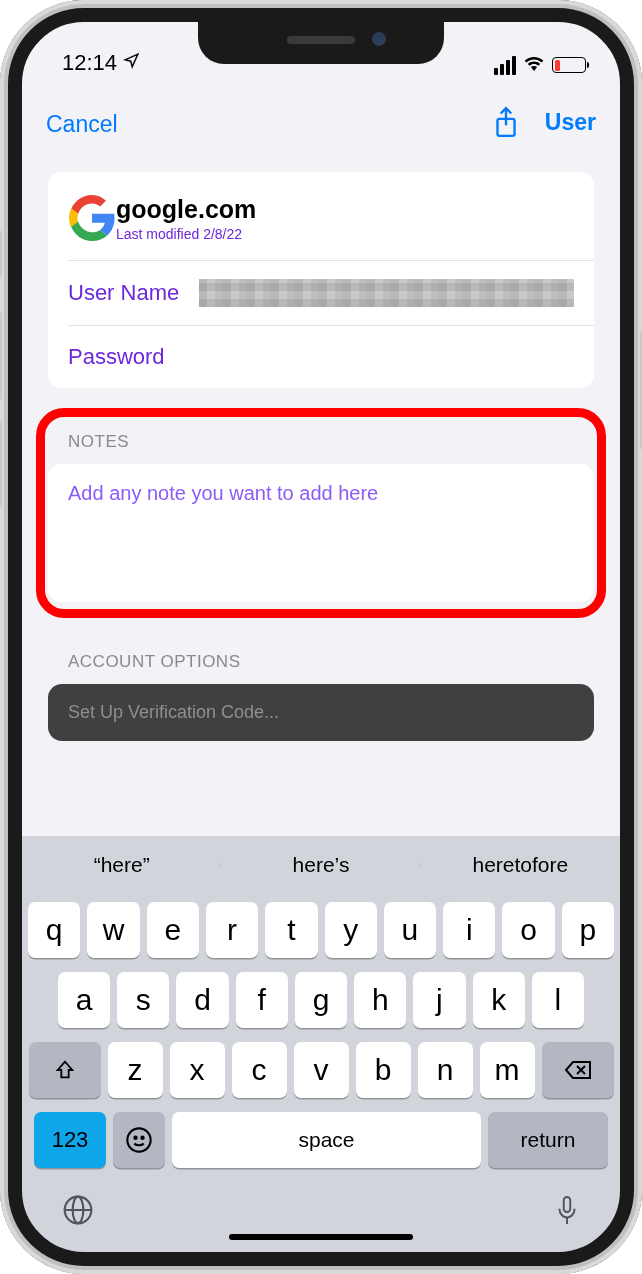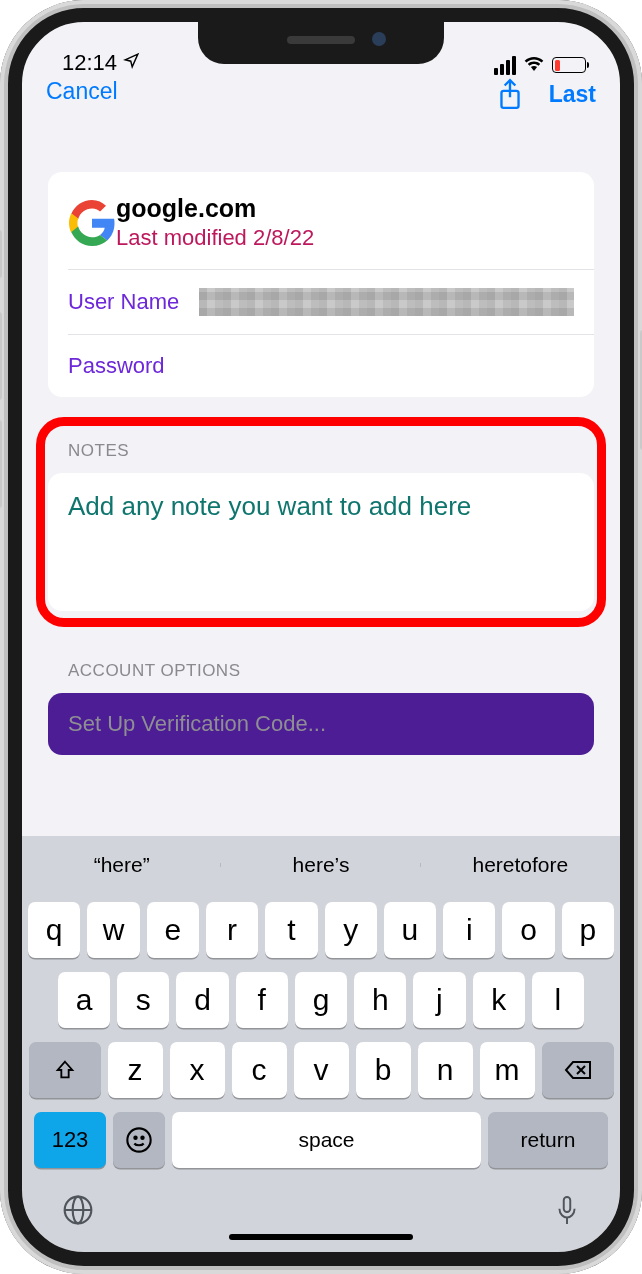--- a/index.html
+++ b/index.html
@@ -133,21 +133,21 @@
       left: 1.5px;
       top: 1.5px;
       bottom: 1.5px;
       width: 5px;
       background: #ff3b30;
       border-radius: 1.5px;
     }
     .nav-bar {
       height: 60px;
       display: flex;
-      align-items: flex-start;
+      align-items: flex-end;
       justify-content: space-between;
       padding: 0 24px;
       gap: 32px;
     }
     .nav-left {
       color: #007aff;
       font-size: 23px;
     }
     .nav-right {
       display: flex;
@@ -182,22 +182,22 @@
       position: relative;
       flex-shrink: 0;
     }
     .svc-title {
       font-size: 25px;
       font-weight: 700;
       color: #000;
       margin-bottom: 2px;
     }
     .svc-sub {
-      font-size: 22px;
-      color: #be185d;
+      font-size: 14px;
+      color: #6d28d9;
     }
     .divider {
       margin-left: 20px;
       height: 1px;
       background: #e3e3e7;
     }
     .field-row {
       display: flex;
       align-items: center;
       padding: 18px 20px;
@@ -234,31 +234,31 @@
       font-size: 17px;
       color: #8a8a8e;
       letter-spacing: 0.5px;
       padding: 4px 20px 12px;
     }
     .notes-card {
       background: #fff;
       border-radius: 14px;
       min-height: 138px;
       padding: 18px 20px;
-      font-size: 26px;
-      color: #0f766e;
+      font-size: 20px;
+      color: #8b5cf6;
     }
     .acct-options {
       margin-top: 46px;
     }
     .option-row {
-      background: #4c1d95;
+      background: #404040;
       border-radius: 14px;
       padding: 18px 20px;
-      font-size: 22px;
+      font-size: 18px;
       color: #8e8e93;
     }
     .keyboard {
       position: absolute;
       left: 0;
       right: 0;
       bottom: 0;
       background: #d1d4da;
       padding-bottom: 20px;
     }
@@ -381,21 +381,21 @@
   <div class="nav-bar">
     <span class="nav-left">Cancel</span>
     <div class="nav-right">
       <span class="share-ic">
         <svg width="26" height="32" viewBox="0 0 24 30" fill="none" stroke="#007aff" stroke-width="2.2">
           <path d="M12 2 L12 18"></path>
           <path d="M7 7 L12 2 L17 7"></path>
           <rect x="4" y="12" width="16" height="16" rx="2"></rect>
         </svg>
       </span>
-      <span class="done">Last</span>
+      <span class="done">User</span>
     </div>
   </div>
 
   <div class="content">
     <div class="card">
       <div class="svc-row">
         <div class="g-logo">
           <svg viewBox="0 0 48 48" width="48" height="48">
             <path fill="#EA4335" d="M24 9.5c3.9 0 6.6 1.7 8.1 3.1l5.9-5.8C34.3 3.3 29.7 1 24 1 14.8 1 6.9 6.6 3.3 14.7l6.9 5.4C11.9 14 17.4 9.5 24 9.5z"></path>
             <path fill="#4285F4" d="M46.5 24.5c0-1.6-.1-3.2-.4-4.7H24v9h12.7c-.5 3-2.2 5.5-4.7 7.2l7.2 5.6c4.2-3.9 7.3-9.7 7.3-17.1z"></path>

